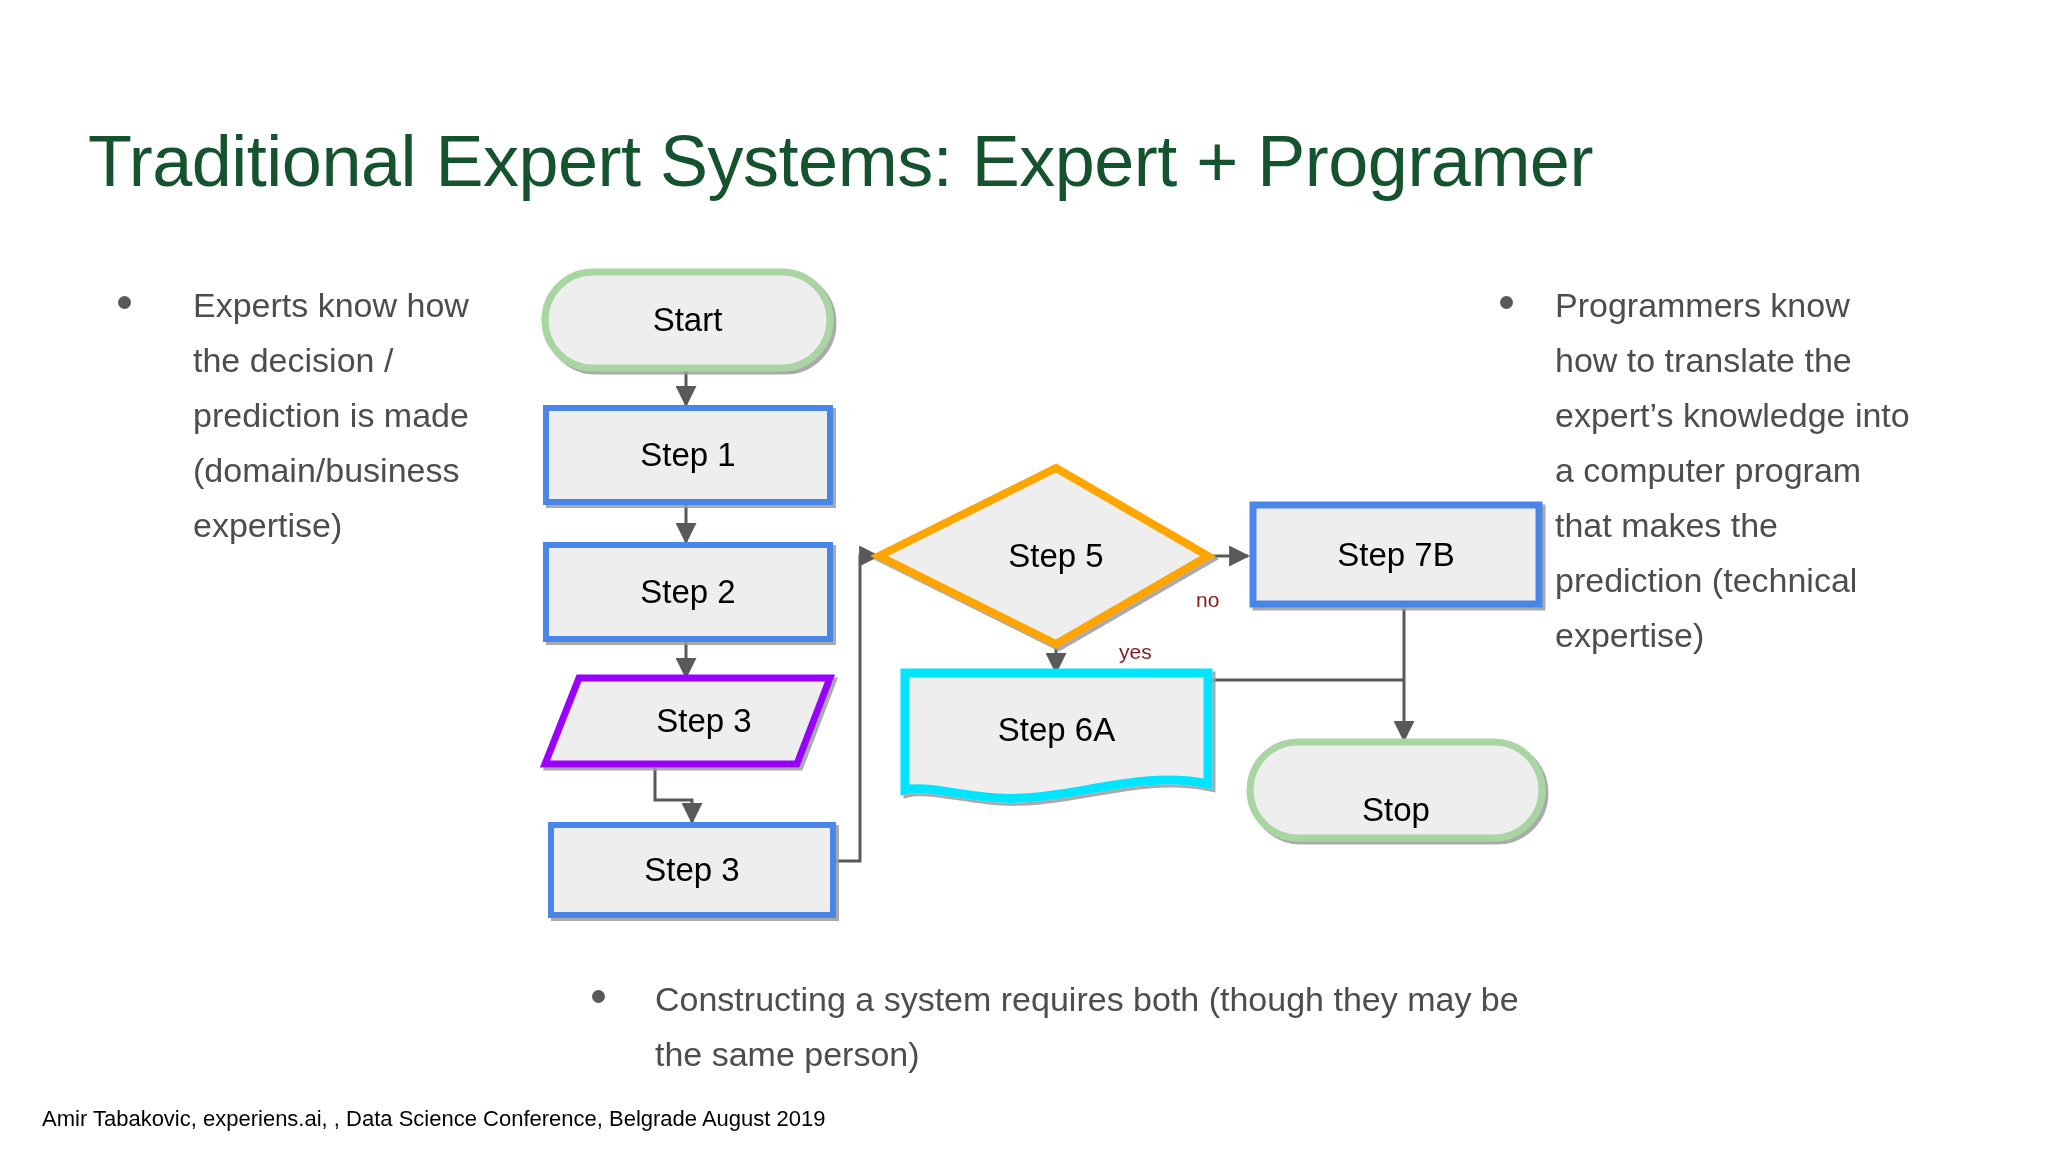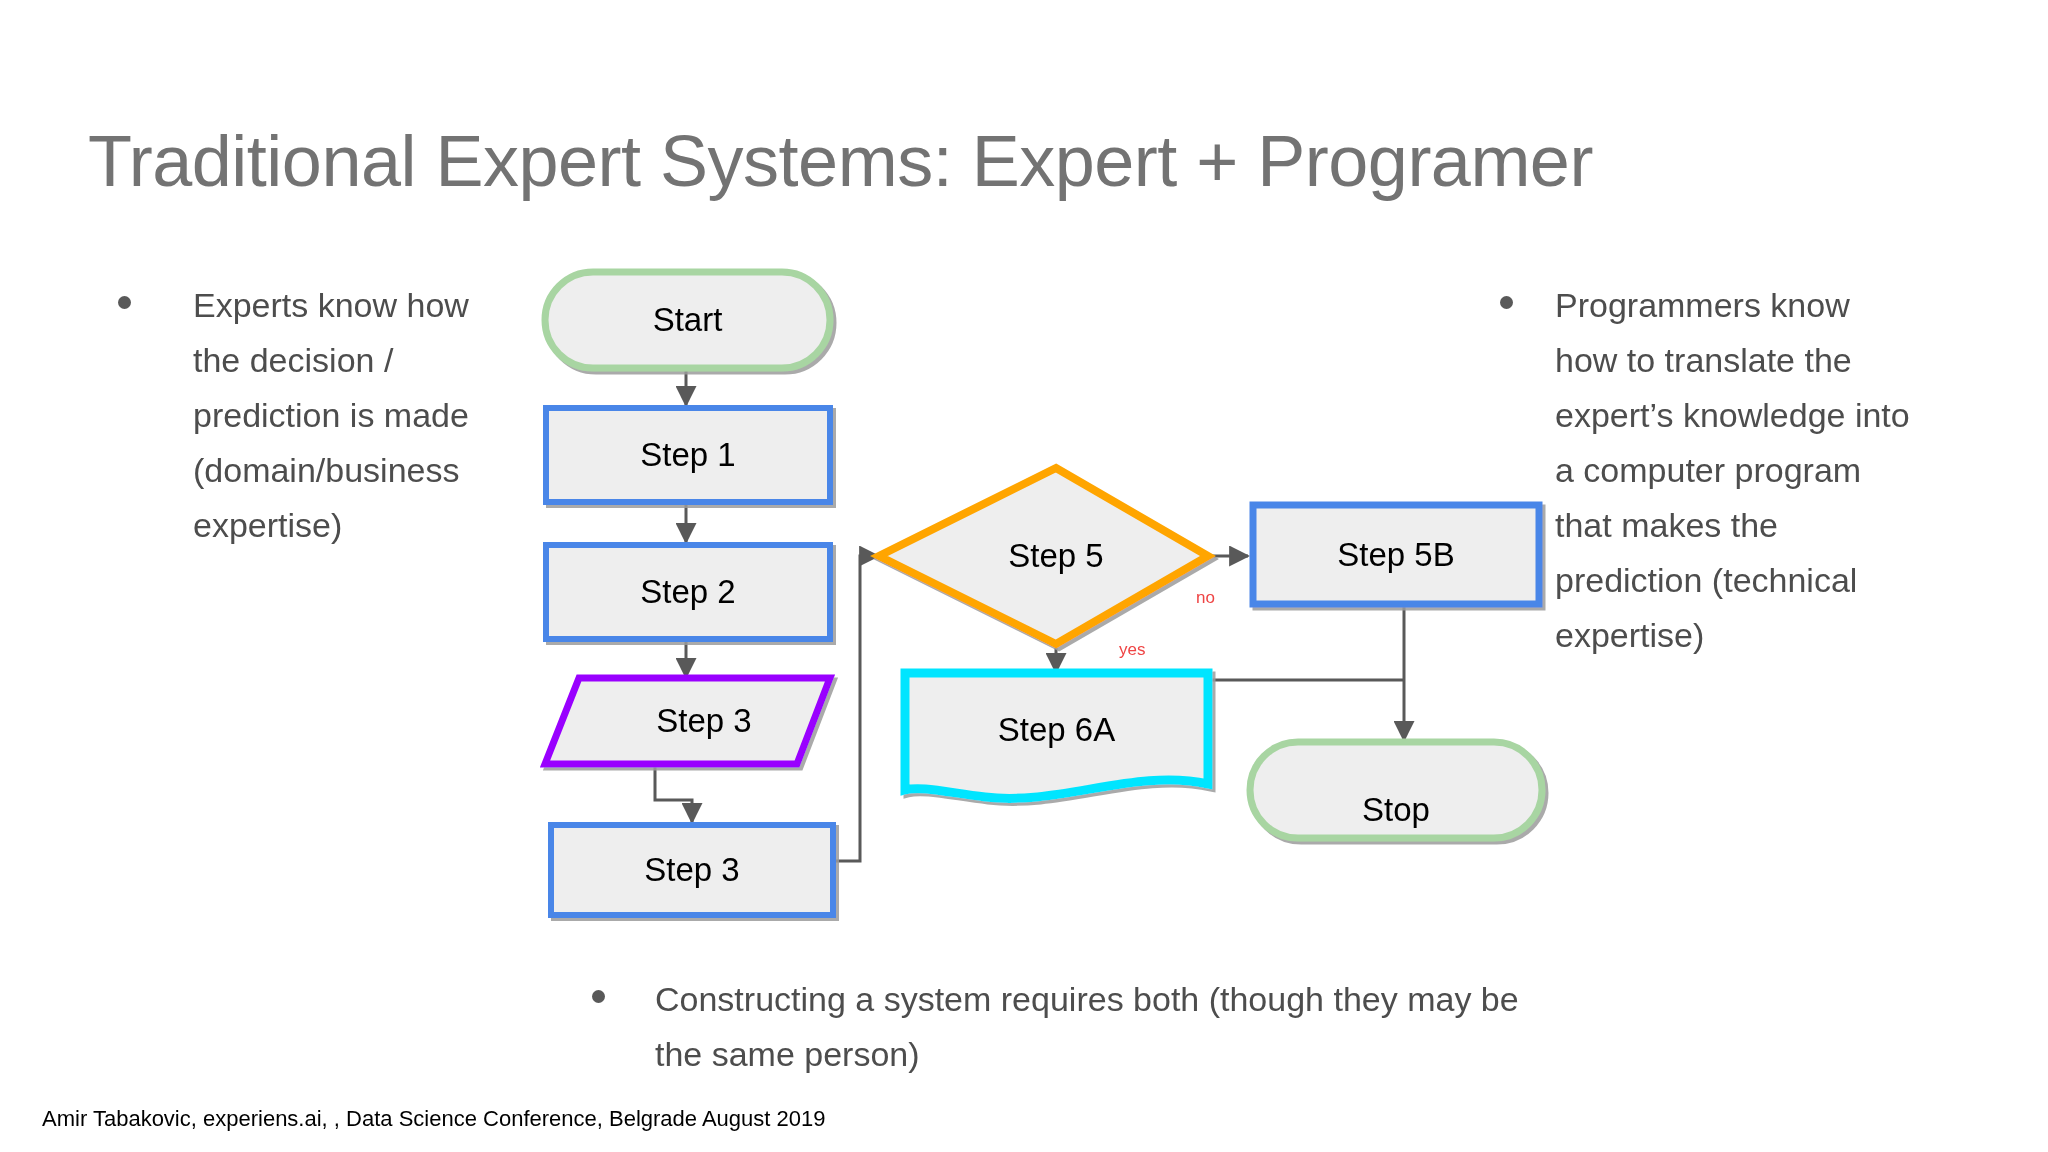--- a/index.html
+++ b/index.html
@@ -23,21 +23,21 @@
   }
 
   
   .title {
     position: absolute;
     left: 88px;
     top: 118px;
     width: 1860px;
     font-size: 72px;
     line-height: 86px;
-    color: #737373;
+    color: #14532d;
     font-weight: 400;
     letter-spacing: -0.5px;
     white-space: nowrap;
   }
 
   
   .bullet-block {
     position: absolute;
     display: flex;
     align-items: flex-start;
@@ -107,22 +107,22 @@
     display: flex;
     align-items: center;
     justify-content: center;
     font-size: 33px;
     color: #000000;
     text-align: center;
     pointer-events: none;
   }
   .edge-label {
     position: absolute;
-    font-size: 17px;
-    color: #ef4444;
+    font-size: 21px;
+    color: #7f1d1d;
     pointer-events: none;
   }
 </style>
 </head>
 <body>
 
 <div class="slide">
 
   <div class="title">Traditional Expert Systems: Expert + Programer</div>
 
@@ -195,21 +195,21 @@
     </svg>
   </div>
 
   <div class="node-label" style="left:545px; top:272px; width:285px; height:96px;">Start</div>
   <div class="node-label" style="left:546px; top:408px; width:284px; height:94px;">Step 1</div>
   <div class="node-label" style="left:546px; top:545px; width:284px; height:94px;">Step 2</div>
   <div class="node-label" style="left:564px; top:678px; width:280px; height:86px;">Step 3</div>
   <div class="node-label" style="left:551px; top:825px; width:282px; height:90px;">Step 3</div>
   <div class="node-label" style="left:929px; top:512px; width:254px; height:88px;">Step 5</div>
   <div class="node-label" style="left:905px; top:680px; width:303px; height:100px;">Step 6A</div>
-  <div class="node-label" style="left:1253px; top:505px; width:286px; height:99px;">Step 5B</div>
+  <div class="node-label" style="left:1253px; top:505px; width:286px; height:99px;">Step 7B</div>
   <div class="node-label" style="left:1250px; top:762px; width:292px; height:96px;">Stop</div>
 
   <div class="edge-label" style="left:1196px; top:588px;">no</div>
   <div class="edge-label" style="left:1119px; top:640px;">yes</div>
 
   <div class="footer">Amir Tabakovic, experiens.ai, , Data Science Conference, Belgrade August 2019</div>
 
 </div>
 
 </body></html>

